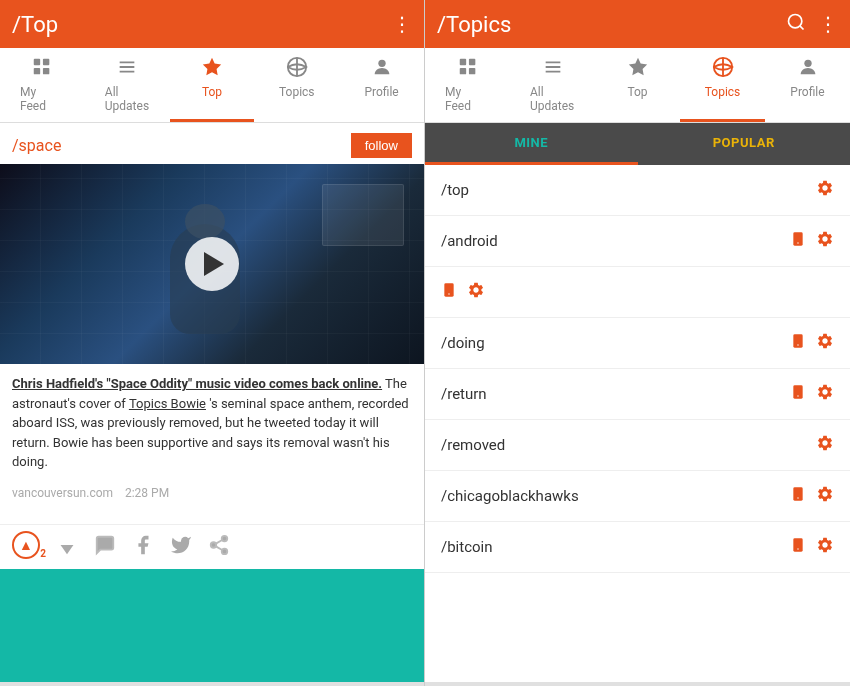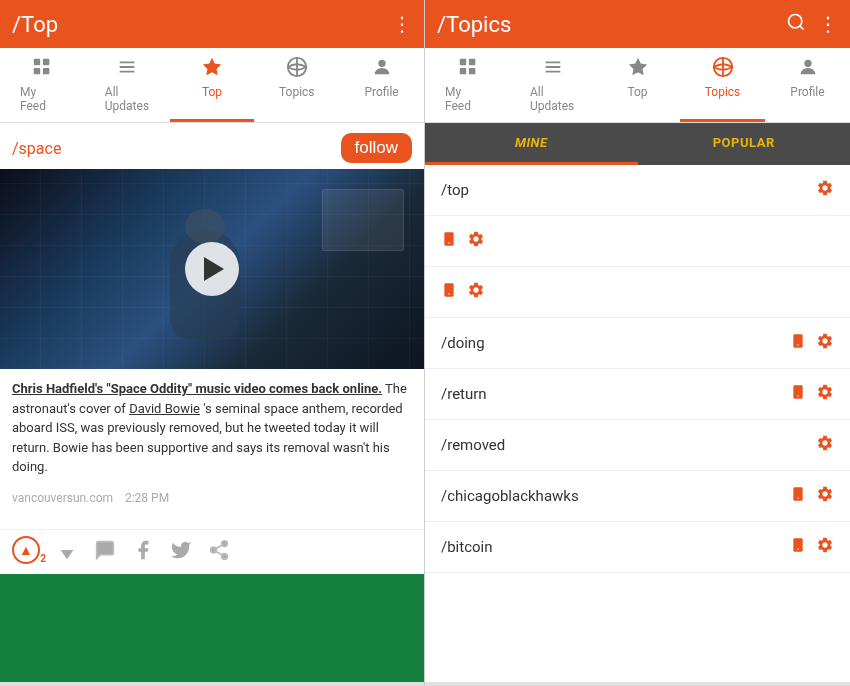--- a/index.html
+++ b/index.html
@@ -80,21 +80,21 @@
     }
     .nav-tab-icon {
       font-size: 20px;
       margin-bottom: 2px;
     }
 
     
     .content {
       flex: 1;
       overflow-y: auto;
-      background: #15803d;
+      background: #14b8a6;
     }
 
     
     .post-card {
       background: #fff;
       margin-bottom: 4px;
     }
     .post-header {
       display: flex;
       align-items: center;
@@ -104,22 +104,22 @@
     .post-topic {
       font-size: 16px;
       color: #e8531e;
       font-weight: 400;
     }
     .follow-btn {
       background: #e8531e;
       color: #fff;
       border: none;
       padding: 5px 14px;
-      border-radius: 10px;
-      font-size: 17px;
+      border-radius: 0;
+      font-size: 13px;
       cursor: pointer;
     }
 
     
     .video-thumb {
       position: relative;
       width: 100%;
       height: 200px;
       background: #1a1a2e;
       overflow: hidden;
@@ -270,23 +270,22 @@
       flex: 1;
       text-align: center;
       padding: 12px;
       font-size: 13px;
       font-weight: bold;
       color: #ccc;
       cursor: pointer;
       letter-spacing: 0.5px;
     }
     .sub-tab.active {
-      color: #eab308;
+      color: #14b8a6;
       border-bottom: 3px solid #e8531e;
-      font-style: italic;
     }
     .sub-tab.inactive {
       color: #eab308;
     }
 
     
     .topics-list {
       flex: 1;
       overflow-y: auto;
       background: #fff;
@@ -404,21 +403,21 @@
           </div>
         </div>
         <div class="play-btn">
           <div class="play-triangle"></div>
         </div>
       </div>
 
       <div class="post-text">
         <span class="post-title"><a>Chris Hadfield's "Space Oddity" music video comes back online.</a></span>
         <span> The astronaut's cover of </span>
-        <a>David Bowie</a>
+        <a>Topics Bowie</a>
         <span>'s seminal space anthem, recorded aboard ISS, was previously removed, but he tweeted today it will return. Bowie has been supportive and says its removal wasn't his doing.</span>
       </div>
 
       <div class="post-meta">
         <span>vancouversun.com</span>
         &nbsp;&nbsp;
         <span>2:28 PM</span>
       </div>
 
       <div class="post-actions">
@@ -540,20 +539,21 @@
       <div class="topic-icons">
         <span class="gear-icon">
           <svg width="18" height="18" viewBox="0 0 24 24" fill="#e8531e">
               <path d="M19.14,12.94c0.04-0.3,0.06-0.61,0.06-0.94c0-0.32-0.02-0.64-0.07-0.94l2.03-1.58c0.18-0.14,0.23-0.41,0.12-0.61 l-1.92-3.32c-0.12-0.22-0.37-0.29-0.59-0.22l-2.39,0.96c-0.5-0.38-1.03-0.7-1.62-0.94L14.4,2.81c-0.04-0.24-0.24-0.41-0.48-0.41 h-3.84c-0.24,0-0.43,0.17-0.47,0.41L9.25,5.35C8.66,5.59,8.12,5.92,7.63,6.29L5.24,5.33c-0.22-0.08-0.47,0-0.59,0.22L2.74,8.87 C2.62,9.08,2.66,9.34,2.86,9.48l2.03,1.58C4.84,11.36,4.8,11.69,4.8,12s0.02,0.64,0.07,0.94l-2.03,1.58 c-0.18,0.14-0.23,0.41-0.12,0.61l1.92,3.32c0.12,0.22,0.37,0.29,0.59,0.22l2.39-0.96c0.5,0.38,1.03,0.7,1.62,0.94l0.36,2.54 c0.05,0.24,0.24,0.41,0.48,0.41h3.84c0.24,0,0.44-0.17,0.47-0.41l0.36-2.54c0.59-0.24,1.13-0.56,1.62-0.94l2.39,0.96 c0.22,0.08,0.47,0,0.59-0.22l1.92-3.32c0.12-0.22,0.07-0.47-0.12-0.61L19.14,12.94z M12,15.6c-1.98,0-3.6-1.62-3.6-3.6 s1.62-3.6,3.6-3.6s3.6,1.62,3.6,3.6S13.98,15.6,12,15.6z"></path>
             </svg>
         </span>
       </div>
     </div>
 
     <div class="topic-item">
+      <span class="topic-name">/android</span>
       <div class="topic-icons">
         <span class="phone-icon">
           <svg width="16" height="18" viewBox="0 0 24 24" fill="#e8531e">
               <rect x="5" y="2" width="14" height="20" rx="2" ry="2"></rect>
               <line x1="12" y1="18" x2="12" y2="18" stroke="white" stroke-width="2" stroke-linecap="round"></line>
             </svg>
         </span>
         <span class="gear-icon">
           <svg width="18" height="18" viewBox="0 0 24 24" fill="#e8531e">
               <path d="M19.14,12.94c0.04-0.3,0.06-0.61,0.06-0.94c0-0.32-0.02-0.64-0.07-0.94l2.03-1.58c0.18-0.14,0.23-0.41,0.12-0.61 l-1.92-3.32c-0.12-0.22-0.37-0.29-0.59-0.22l-2.39,0.96c-0.5-0.38-1.03-0.7-1.62-0.94L14.4,2.81c-0.04-0.24-0.24-0.41-0.48-0.41 h-3.84c-0.24,0-0.43,0.17-0.47,0.41L9.25,5.35C8.66,5.59,8.12,5.92,7.63,6.29L5.24,5.33c-0.22-0.08-0.47,0-0.59,0.22L2.74,8.87 C2.62,9.08,2.66,9.34,2.86,9.48l2.03,1.58C4.84,11.36,4.8,11.69,4.8,12s0.02,0.64,0.07,0.94l-2.03,1.58 c-0.18,0.14-0.23,0.41-0.12,0.61l1.92,3.32c0.12,0.22,0.37,0.29,0.59,0.22l2.39-0.96c0.5,0.38,1.03,0.7,1.62,0.94l0.36,2.54 c0.05,0.24,0.24,0.41,0.48,0.41h3.84c0.24,0,0.44-0.17,0.47-0.41l0.36-2.54c0.59-0.24,1.13-0.56,1.62-0.94l2.39,0.96 c0.22,0.08,0.47,0,0.59-0.22l1.92-3.32c0.12-0.22,0.07-0.47-0.12-0.61L19.14,12.94z M12,15.6c-1.98,0-3.6-1.62-3.6-3.6 s1.62-3.6,3.6-3.6s3.6,1.62,3.6,3.6S13.98,15.6,12,15.6z"></path>

